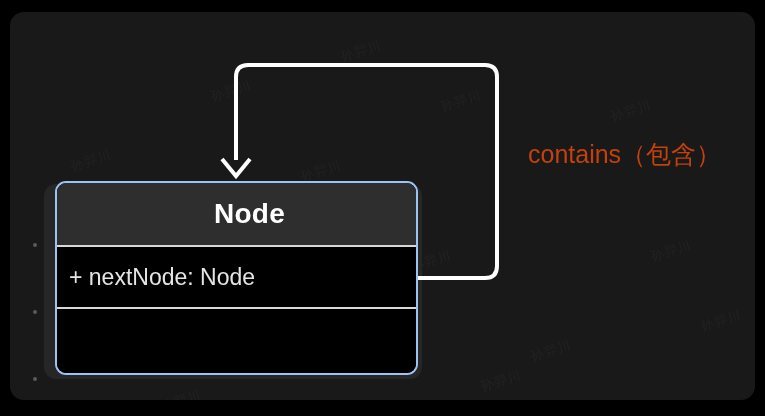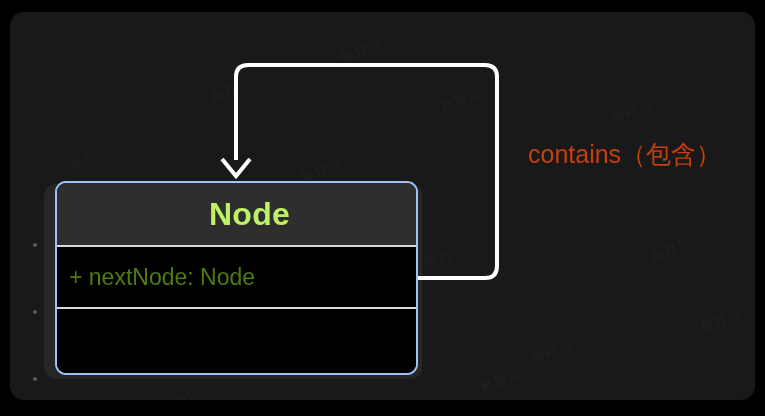--- a/index.html
+++ b/index.html
@@ -84,38 +84,38 @@
   #class-header {
     height: 62px;
     background: #2e2e2e;
     display: flex;
     align-items: center;
     justify-content: center;
     border-bottom: 2px solid #d8d8d8;
     flex: none;
   }
   #class-name {
-    color: #bef264;
-    font-size: 32px;
+    color: #ffffff;
+    font-size: 28px;
     font-weight: bold;
     letter-spacing: 0.3px;
     margin-left: 26px;
   }
   #class-attributes {
     height: 62px;
     background: #000000;
     display: flex;
     align-items: center;
     padding-left: 12px;
     border-bottom: 2px solid #d8d8d8;
     box-sizing: border-box;
     flex: none;
   }
   .attr-row {
-    color: #4d7c0f;
+    color: #e5e5e5;
     font-size: 23px;
     white-space: nowrap;
   }
   #class-methods {
     flex: 1 1 auto;
     background: #000000;
   }
 
   
   #self-link {

